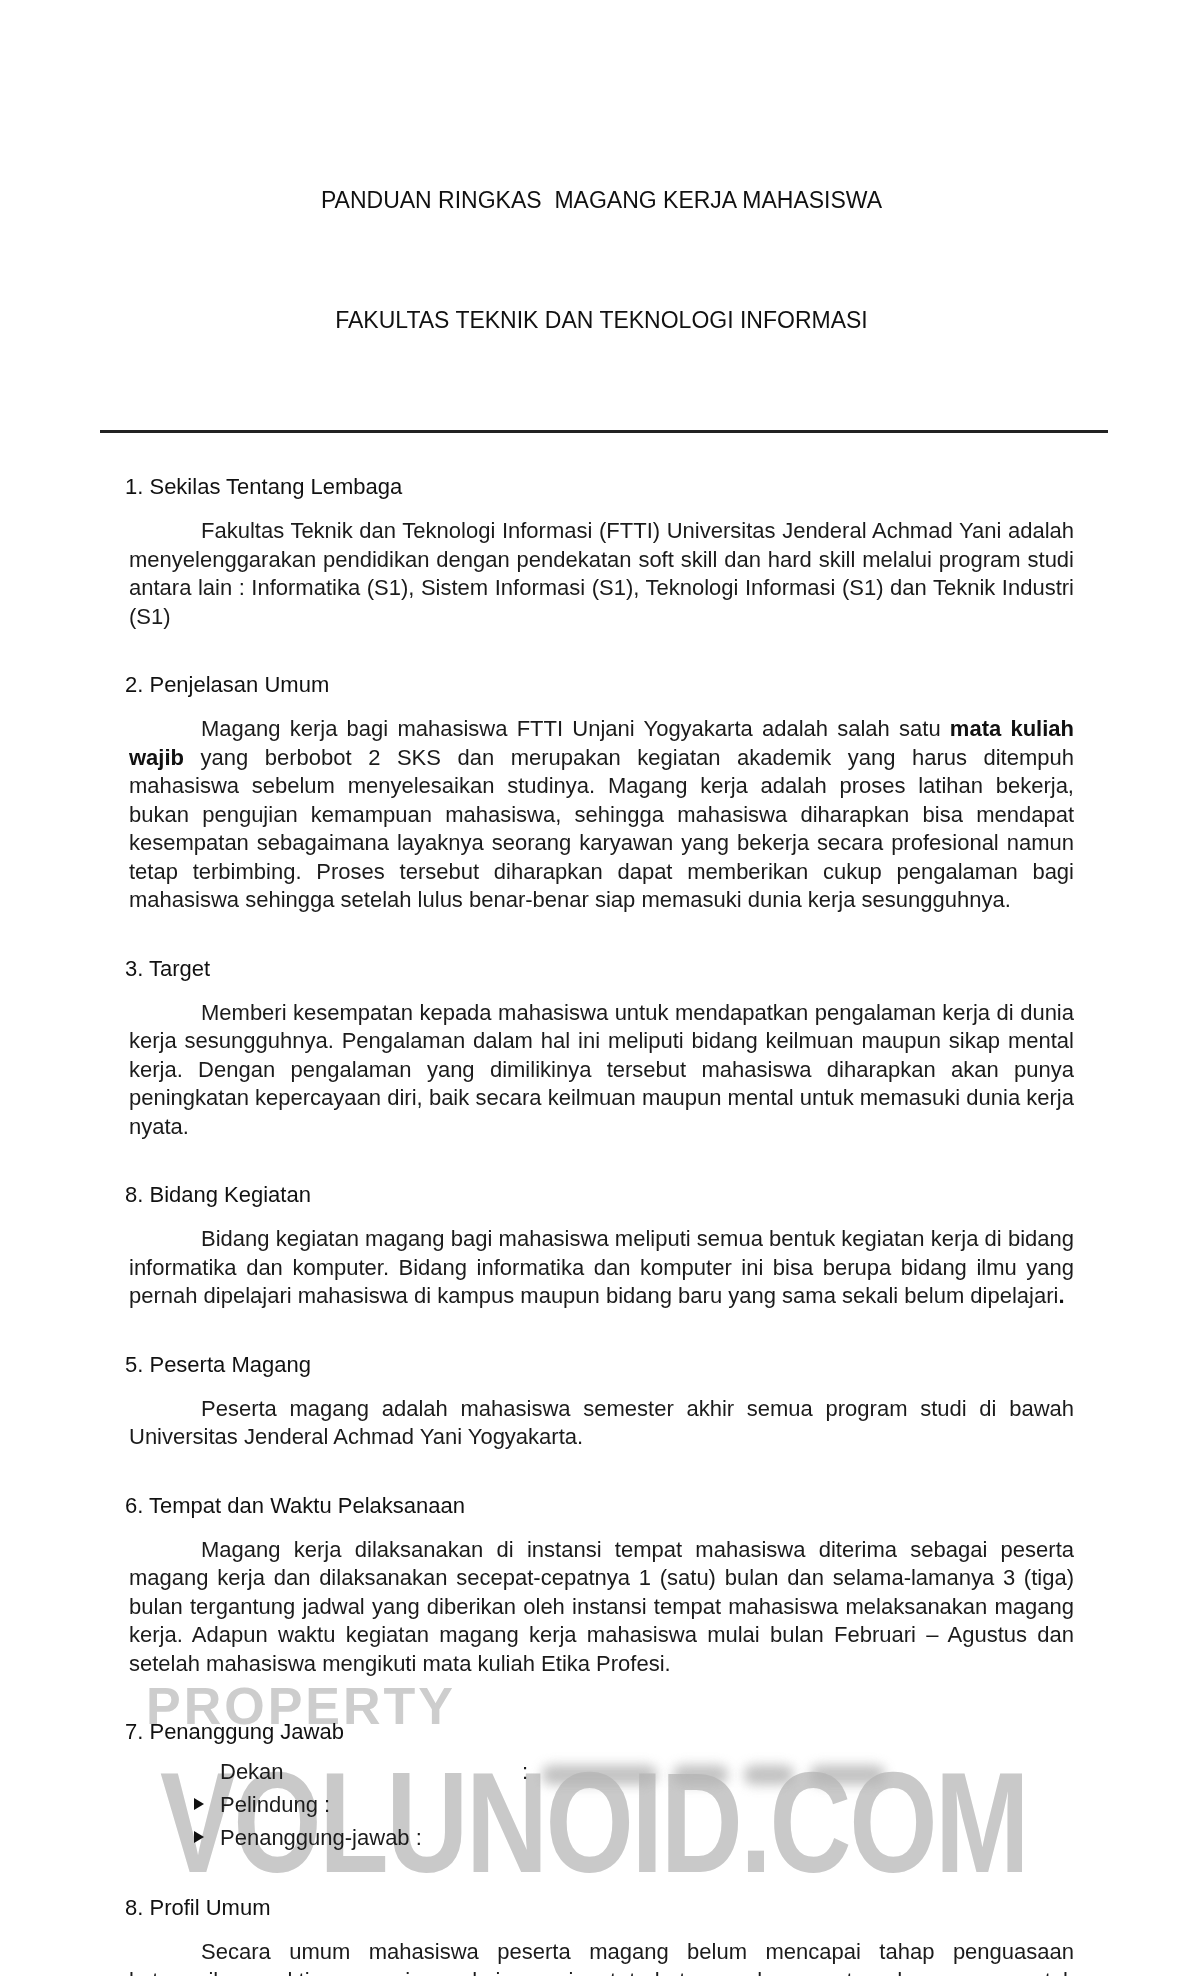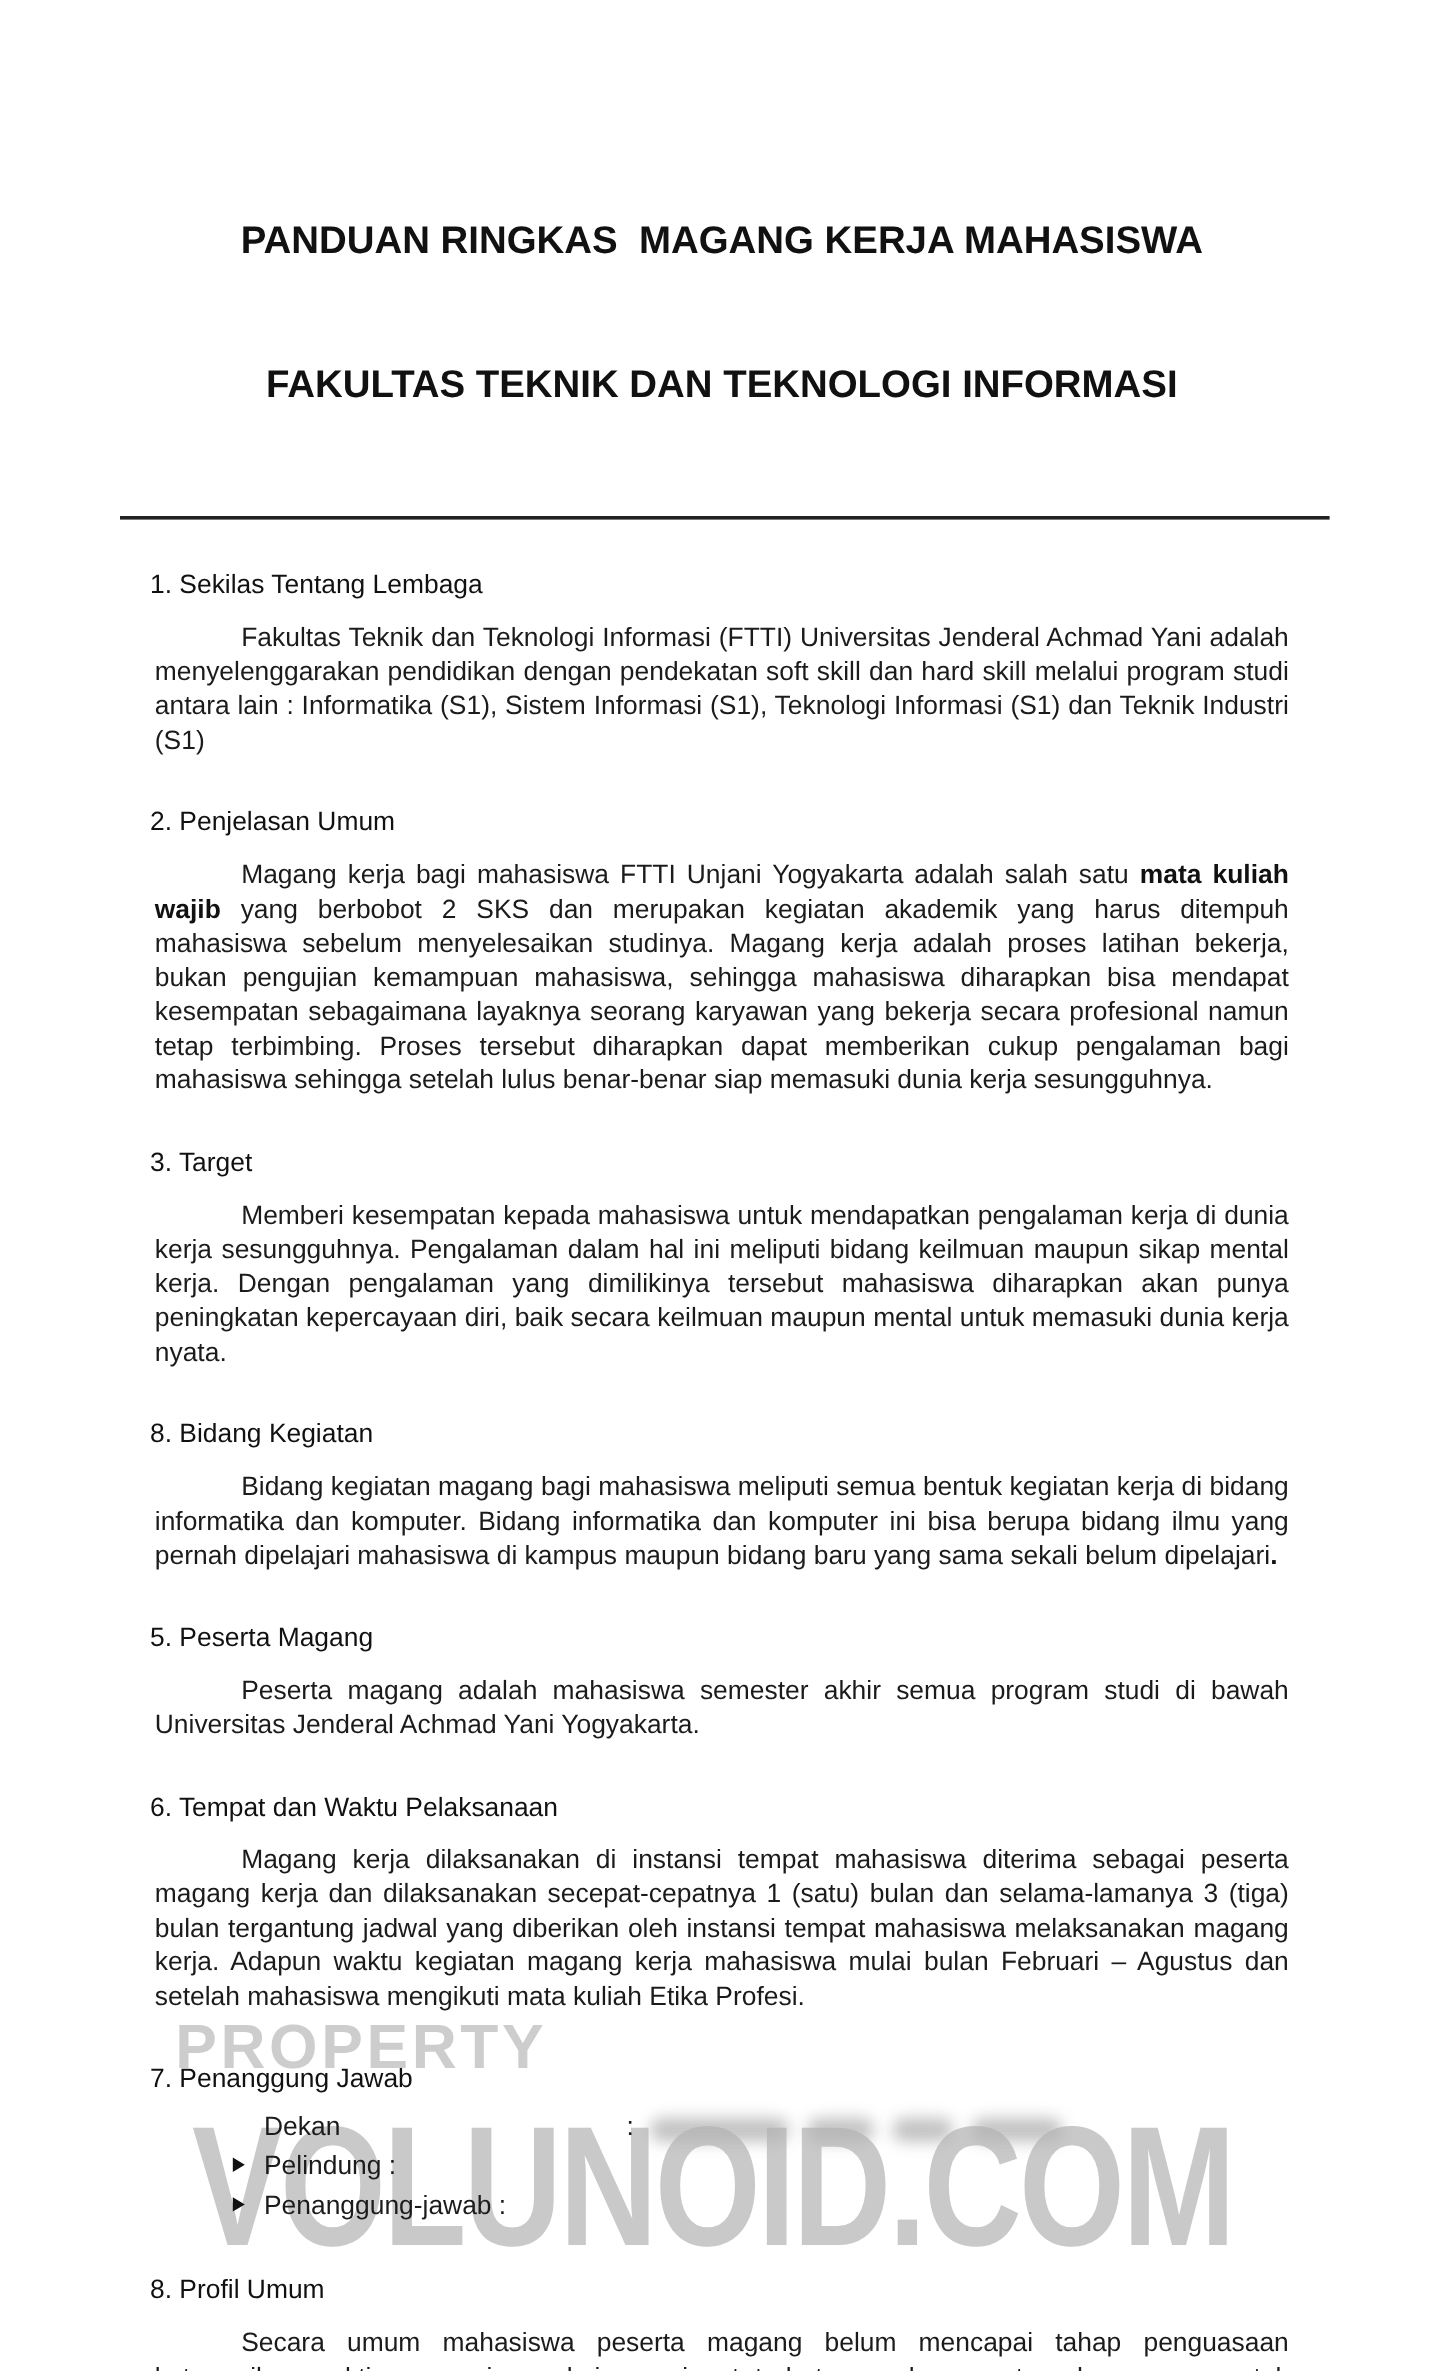--- a/index.html
+++ b/index.html
@@ -14,21 +14,21 @@
     font-size:52px;font-weight:700;letter-spacing:3px;color:#cdcdcd;line-height:1;
   }
   .wm-brand{
     position:absolute;left:160px;top:1752px;z-index:0;
     font-size:142px;font-weight:700;letter-spacing:-3px;color:#c9c9c9;
     white-space:nowrap;line-height:1;
     transform:scaleX(0.8);transform-origin:left top;
   }
   .content{position:absolute;left:113px;top:0;width:977px;z-index:1;}
   .doc-title{
-    padding-top:100px;text-align:center;font-weight:700;font-size:32px;
+    padding-top:100px;text-align:center;font-weight:400;font-size:23px;
     line-height:40px;color:#111;white-space:pre-wrap;
   }
   .divider{height:0;border-top:3px solid #222;margin:10px -18px 0 -13px;}
   h2.sec-h{
     font-size:22px;font-weight:400;line-height:28px;color:#111;
     margin:40px 0 9px 12px;
   }
   .para{
     font-size:22px;line-height:28.5px;text-align:justify;margin:16px;
   }

